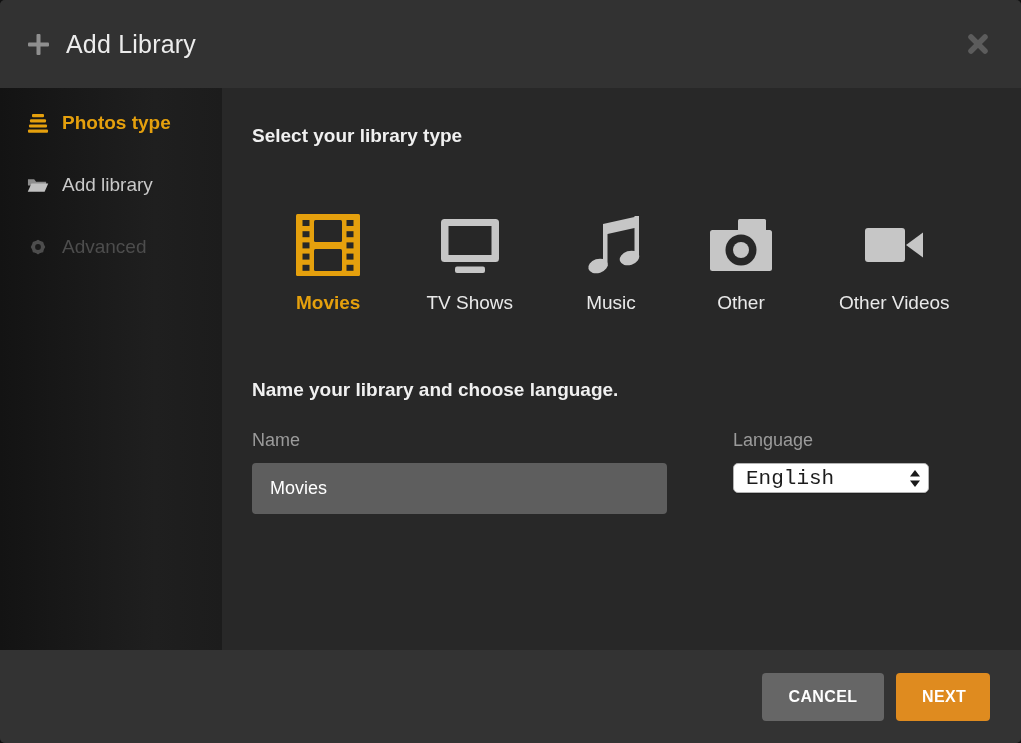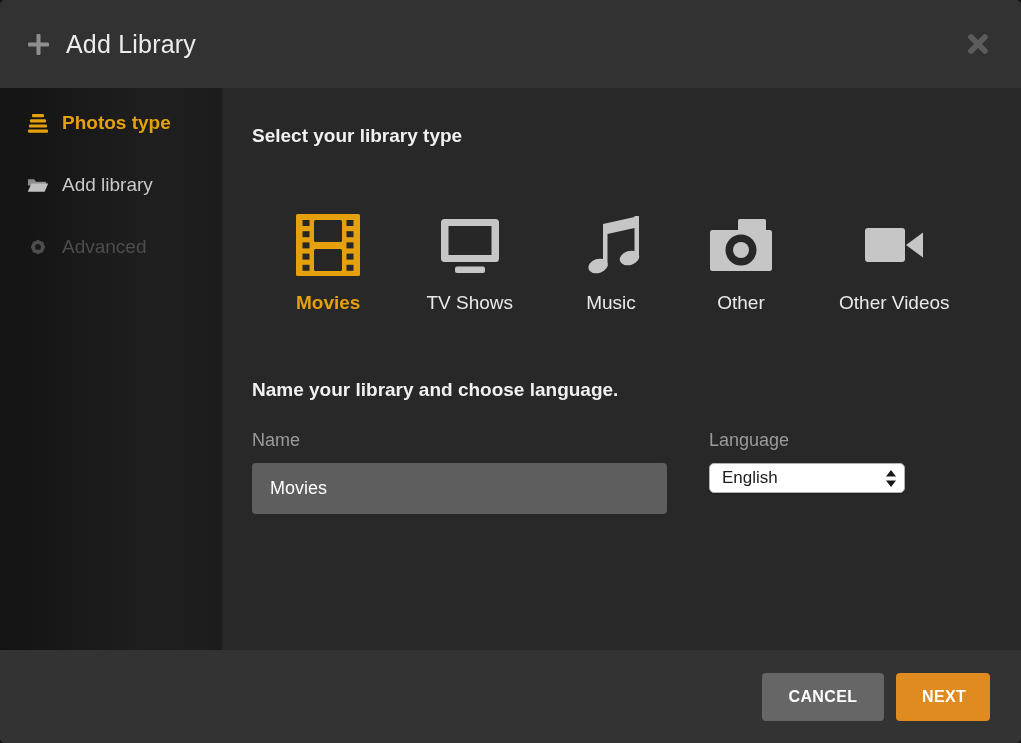--- a/index.html
+++ b/index.html
@@ -54,41 +54,41 @@
     display: flex; gap: 66px; margin: 66px 0 0 44px;
   }
   .type-item {
     display: flex; flex-direction: column; align-items: center;
     gap: 15px; cursor: pointer;
   }
   .type-icon { width: 64px; height: 64px; display: inline-flex; }
   .type-label { font-size: 19px; color: #e9e9e9; white-space: nowrap; }
   .type-item.selected .type-label { color: #e5a00d; font-weight: 600; }
   .heading-2 { margin-top: 65px; }
-  .form-row { display: flex; gap: 42px; margin-top: 29px; }
+  .form-row { display: flex; gap: 66px; margin-top: 29px; }
   .field-label {
     display: block; font-size: 18px; color: #9b9b9b; margin-bottom: 12px;
   }
   .name-col { width: 415px; }
   .text-input {
     width: 100%; height: 51px;
     background: #5e5e5e; border: none; border-radius: 4px;
     color: #ffffff; font-size: 18px; padding: 0 18px;
     font-family: "Liberation Sans", "DejaVu Sans", sans-serif;
     outline: none;
   }
   .lang-col { width: 200px; }
   .select-box {
     width: 196px; height: 30px;
     background: #ffffff; border: 1px solid #b3b3b3; border-radius: 5px;
     display: flex; align-items: center; justify-content: space-between;
     padding: 0 7px 0 12px; cursor: pointer;
     box-shadow: 0 1px 1px rgba(0,0,0,0.25);
   }
-  .select-box .select-value { font-size: 17px; color: #1c1c1c; }
+  .select-box .select-value { font-size: 21px; color: #1c1c1c; font-family: Liberation Mono, monospace; }
   
   .dlg-footer {
     height: 93px; flex: 0 0 93px; background: #333333;
     display: flex; align-items: center; justify-content: flex-end;
     padding-right: 31px; gap: 12px;
   }
   .btn {
     height: 48px; border: none; border-radius: 4px;
     color: #ffffff; font-size: 16px; font-weight: bold;
     letter-spacing: 0.4px; cursor: pointer;

